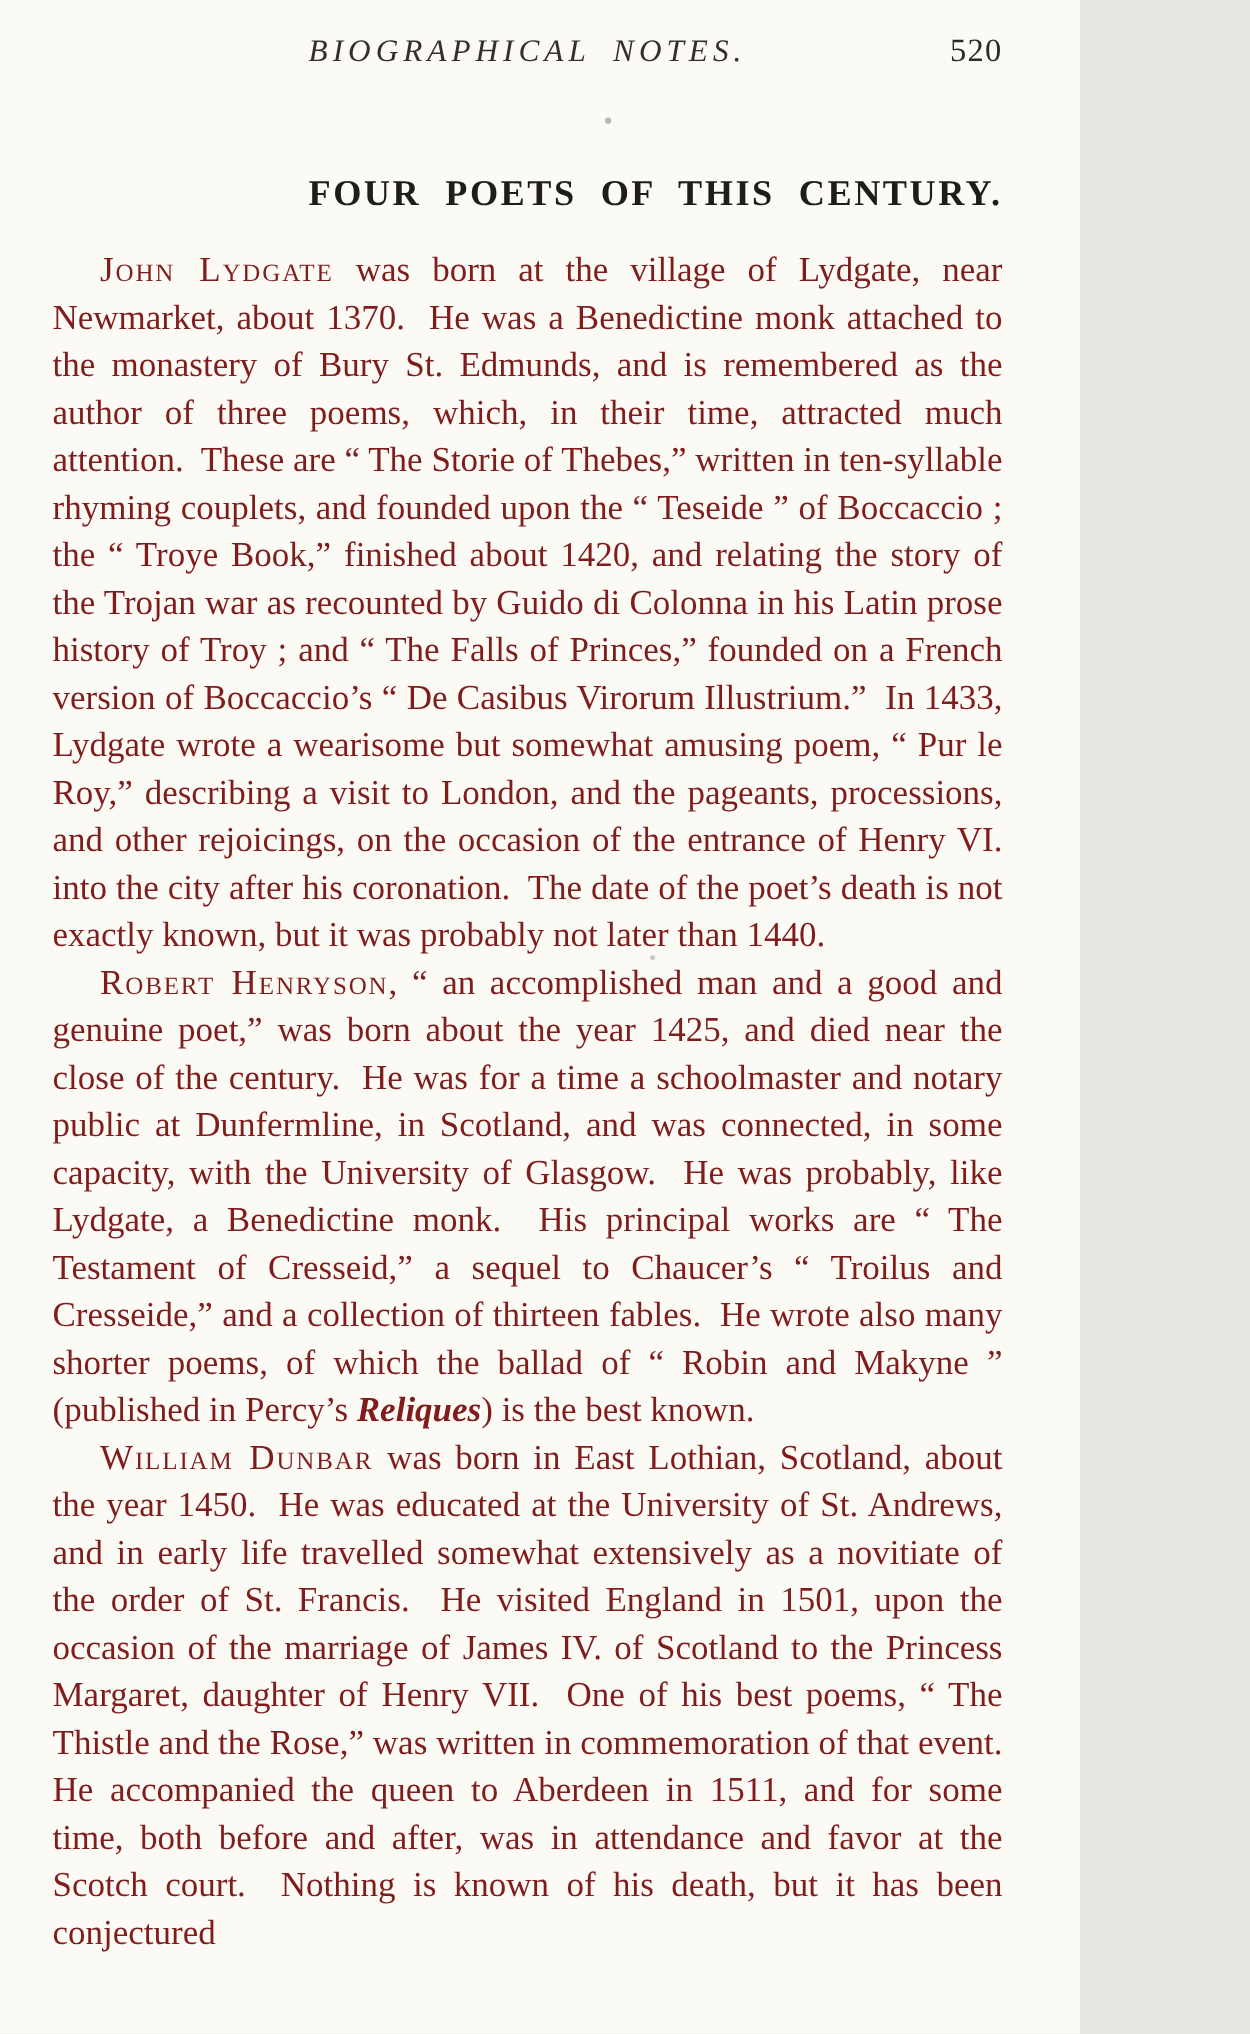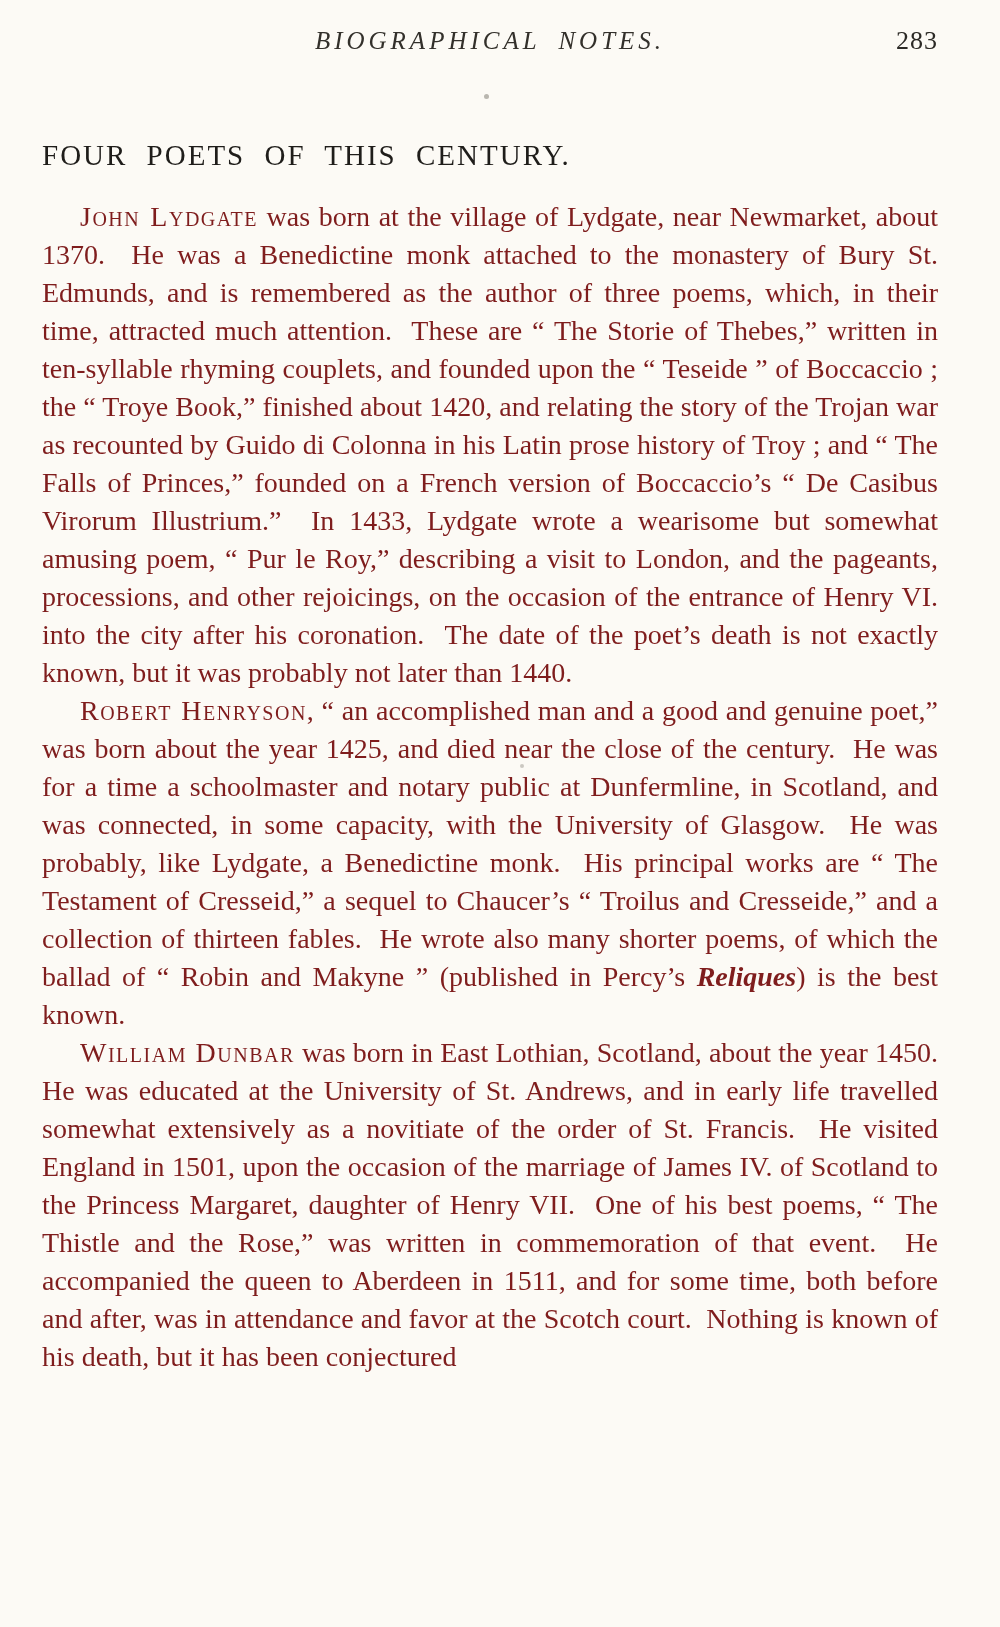--- a/index.html
+++ b/index.html
@@ -2,21 +2,21 @@
 <html><head>
 <meta charset="utf-8">
 <style>
   html, body {
     margin: 0;
     padding: 0;
     background: #e8e6e0;
   }
   .page {
     position: relative;
-    width: 1000px;
+    width: 864px;
     height: 1627px;
     box-sizing: border-box;
     margin: 0;
     padding: 20px 62px 0 42px;
     background: #fcfaf5;
     color: #292723;
     font-family: "Liberation Serif", "DejaVu Serif", serif;
     overflow: hidden;
   }
   .running-header {
@@ -36,24 +36,24 @@
   }
   .page-number {
     grid-column: 3;
     text-align: right;
     font-size: 26px;
     letter-spacing: 1px;
     color: #2c2a26;
   }
   .article-title {
     margin: 82px 0 26px 0;
-    text-align: left;
+    text-align: right;
     font-size: 29px;
     line-height: 34px;
-    font-weight: normal;
+    font-weight: bold;
     letter-spacing: 2px;
     word-spacing: 10px;
     color: #1f1d1a;
   }
   .body-par {
     margin: 0;
     font-size: 28px;
     line-height: 38px;
     text-align: justify;
     text-indent: 38px;
@@ -78,21 +78,21 @@
   .speck-1 { left: 484px; top: 94px; width: 5px; height: 5px; opacity: .55; }
   .speck-2 { left: 520px; top: 764px; width: 4px; height: 4px; opacity: .4; }
 </style>
 </head>
 <body>
 
 <div class="page">
 
   <header class="running-header">
     <span class="running-title">BIOGRAPHICAL NOTES.</span>
-    <span class="page-number">283</span>
+    <span class="page-number">520</span>
   </header>
 
   <span class="speck speck-1"></span>
 
   <h1 class="article-title">FOUR POETS OF THIS CENTURY.</h1>
 
   <p class="body-par"><span class="lead-name">John Lydgate</span><span> was born at the village of Lydgate, near Newmarket, about 1370.  He was a Benedictine monk attached to the monastery of Bury St. Edmunds, and is remembered as the author of three poems, which, in their time, attracted much attention.  These are “ The Storie of Thebes,” written in ten-syllable rhyming couplets, and founded upon the “ Teseide ” of Boccaccio ; the “ Troye Book,” finished about 1420, and relating the story of the Trojan war as recounted by Guido di Colonna in his Latin prose history of Troy ; and “ The Falls of Princes,” founded on a French version of Boccaccio’s “ De Casibus Virorum Illustrium.”  In 1433, Lydgate wrote a wearisome but somewhat amusing poem, “ Pur le Roy,” describing a visit to London, and the pageants, processions, and other rejoicings, on the occasion of the entrance of Henry VI. into the city after his coronation.  The date of the poet’s death is not exactly known, but it was probably not later than 1440.</span></p>
 
   <span class="speck speck-2"></span>
 

